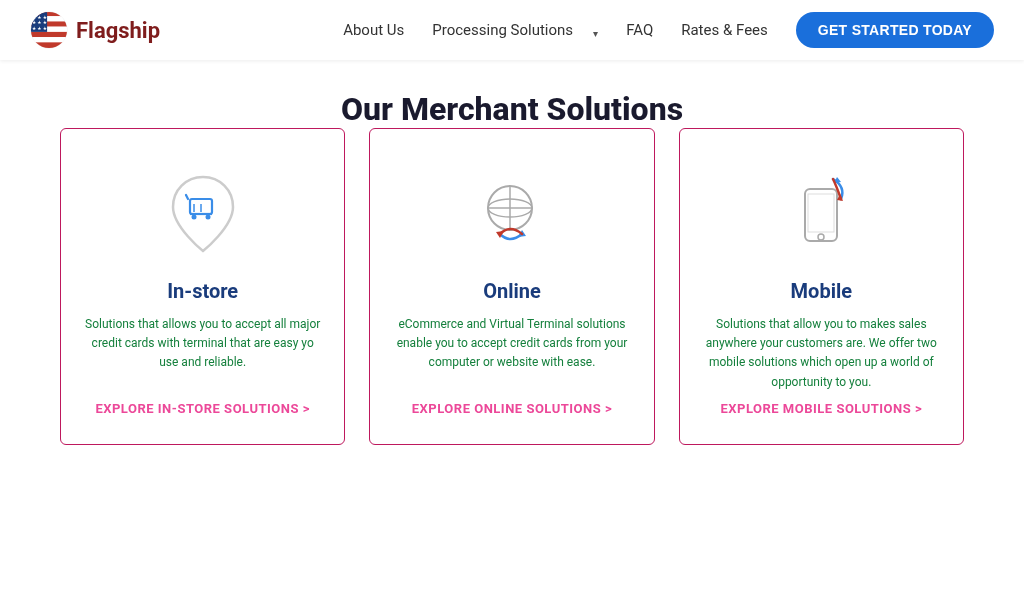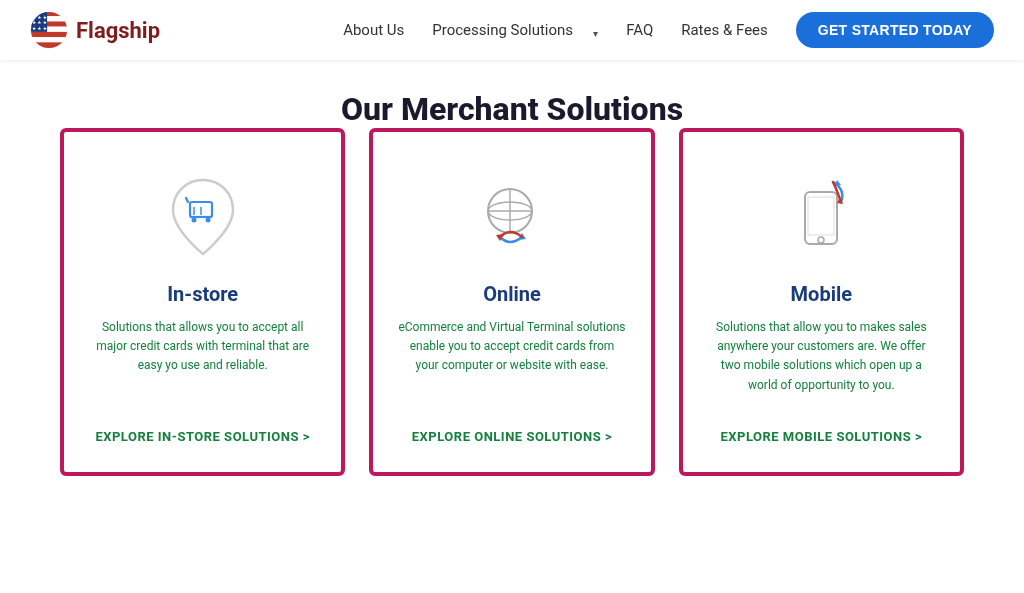--- a/index.html
+++ b/index.html
@@ -79,21 +79,21 @@
       color: #1a1a2e;
     }
 
     
     .cards-container {
       display: flex;
       gap: 24px;
       justify-content: center;
     }
     .card {
-      border: 4px solid #be185d;
+      border: 1px solid #be185d;
       border-radius: 6px;
       width: 290px;
       padding: 30px 24px 28px;
       display: flex;
       flex-direction: column;
       align-items: center;
       text-align: center;
       background: #fff;
     }
     .card-icon-area {
@@ -109,24 +109,24 @@
       color: #1a3c7c;
       margin-bottom: 12px;
     }
     .card-desc {
       font-size: 12px;
       color: #15803d;
       line-height: 1.6;
       flex: 1;
     }
     .explore-link {
-      margin-top: 34px;
+      margin-top: 9px;
       font-size: 13px;
       font-weight: 700;
-      color: #15803d;
+      color: #ec4899;
       text-transform: uppercase;
       letter-spacing: 0.5px;
       cursor: pointer;
       text-decoration: none;
     }
 
     
     svg.icon-instore { width: 90px; height: 90px; }
     svg.icon-online  { width: 80px; height: 80px; }
     svg.icon-mobile  { width: 80px; height: 90px; }

